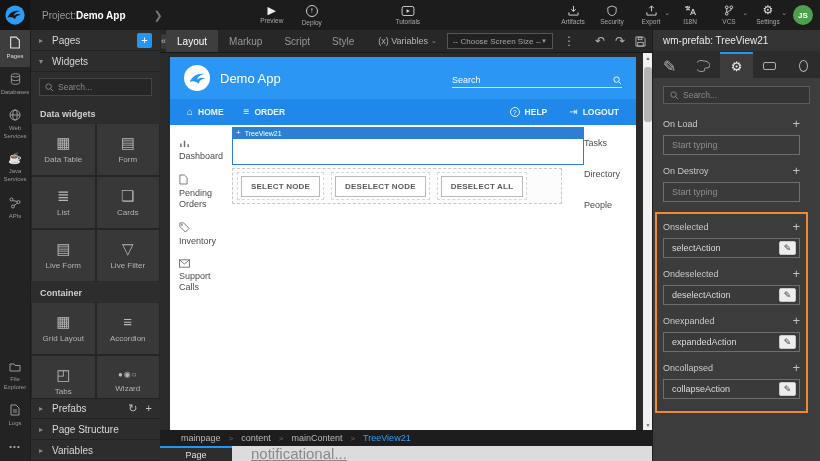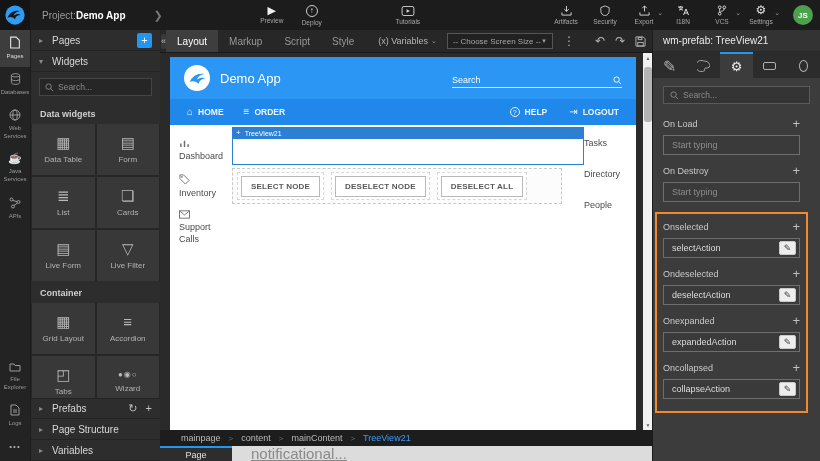--- a/index.html
+++ b/index.html
@@ -22,21 +22,21 @@
   .page-tab .name { font-size:10px; color:#fff; font-weight:bold; }
   .page-tab .dirty { color:#f08545; font-size:10px; margin-left:-4px; }
   .page-tab .grid-ic { margin-left:auto; font-size:11px; color:#e0e0e0; }
   .top-action { display:flex; flex-direction:column; align-items:center; justify-content:center; gap:2px; color:#d5d5d5; min-width:30px; position:relative; }
   .top-action .lbl { font-size:6.5px; color:#a8a8a8; white-space:nowrap; }
   .play-ic { font-size:11px; line-height:9px; color:#eee; }
   .circle-ic { width:12px; height:12px; border:1px solid #ccc; border-radius:50%; display:flex; align-items:center; justify-content:center; font-size:8px; line-height:1; color:#ddd; }
   .video-ic { color:#ddd; }
   .mini-chev { position:absolute; right:-4px; top:4px; font-size:7px; color:#999; }
   .gear-ic { font-size:12px; line-height:11px; color:#ddd; }
-  .avatar { width:20px; height:20px; border-radius:50%; background:#4da14d; color:#fff; font-size:8px; font-weight:bold; display:flex; align-items:center; justify-content:center; margin:0 7px 0 17px; }
+  .avatar { width:20px; height:20px; border-radius:50%; background:#4da14d; color:#fff; font-size:8px; font-weight:bold; display:flex; align-items:center; justify-content:center; margin:0 7px 0 10px; }
   .ml-preview { margin-left:84px; } .ml-deploy { margin-left:10px; } .ml-tutorials { margin-left:66px; }
   .top-right { margin-left:auto; display:flex; gap:9px; align-items:center; }
 
   
   #rail { position:absolute; left:0; top:30px; width:30px; height:431px; background:#232323; display:flex; flex-direction:column; align-items:stretch; }
   .rail-item { padding:6px 1px 7px; display:flex; flex-direction:column; align-items:center; gap:3px; color:#9c9c9c; }
   .rail-item.active { background:#3d3d3d; color:#e4e4e4; }
   .rail-item .rlbl { font-size:6px; color:#999; text-align:center; line-height:1.35; }
   .rail-item.active .rlbl { color:#ddd; }
   .rail-spacer { flex:1; }
@@ -450,20 +450,28 @@
                   <line x1="2" y1="10" x2="2" y2="6"></line>
                   <line x1="6" y1="10" x2="6" y2="3"></line>
                   <line x1="10" y1="10" x2="10" y2="7"></line>
                 </g>
               </svg>
             </span>
           <span>Dashboard</span>
         </div>
         <div class="menu-item">
           <span class="mi">
+              <svg width="9" height="11" viewBox="0 0 10 12">
+                <path d="M1 1h5l3 3v7H1z" fill="none" stroke="currentColor"></path>
+              </svg>
+            </span>
+          <span>Pending Orders</span>
+        </div>
+        <div class="menu-item">
+          <span class="mi">
               <svg width="11" height="11" viewBox="0 0 12 12">
                 <path d="M1 5V1h4l6 6-4 4z" fill="none" stroke="currentColor"></path>
                 <circle cx="3.2" cy="3.2" r=".9" fill="currentColor"></circle>
               </svg>
             </span>
           <span>Inventory</span>
         </div>
         <div class="menu-item">
           <span class="mi">
               <svg width="11" height="9" viewBox="0 0 12 9">

